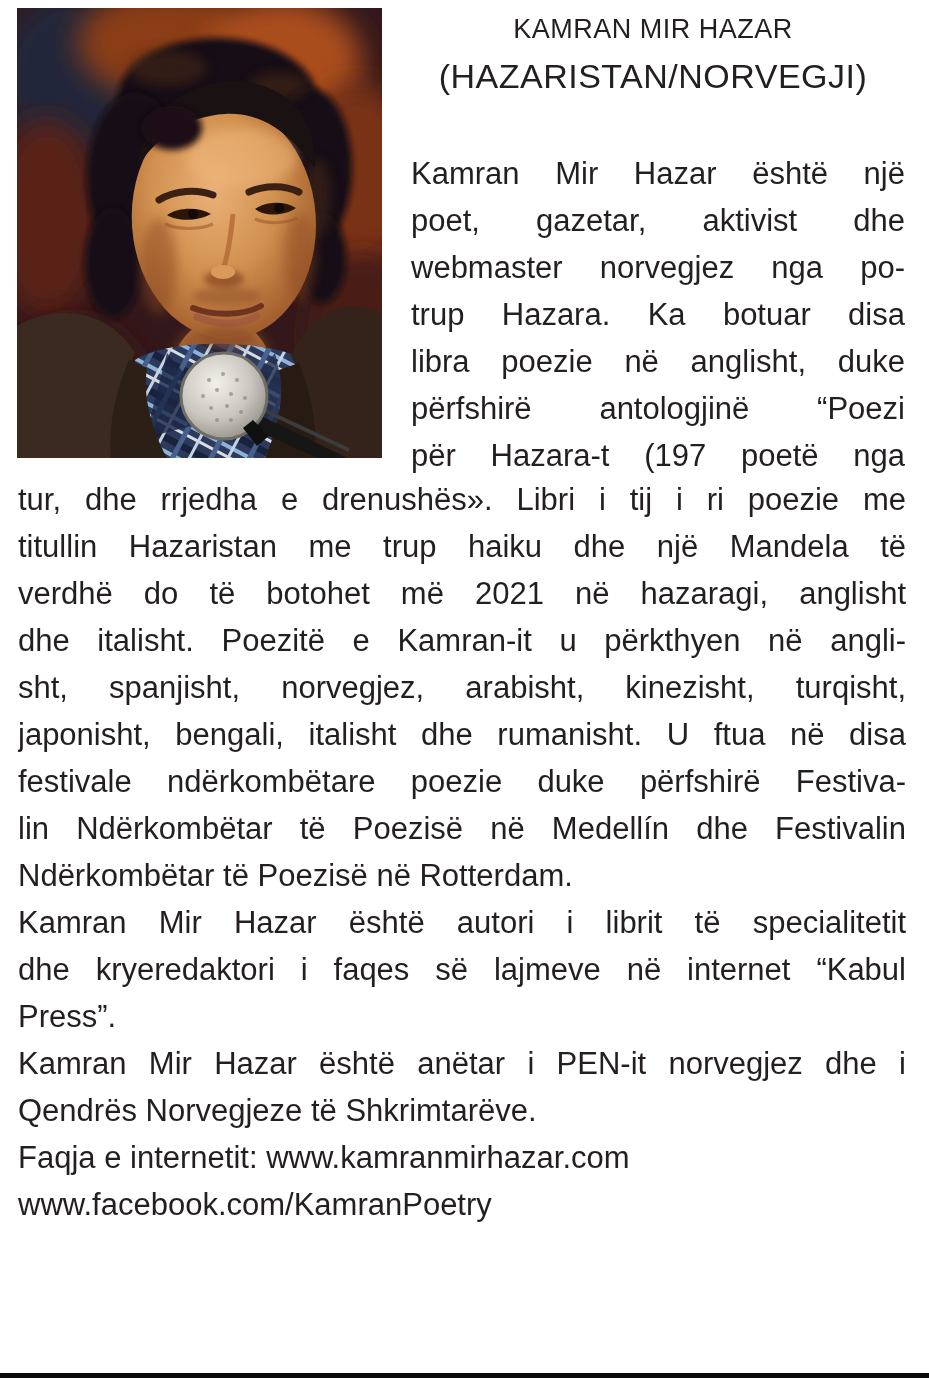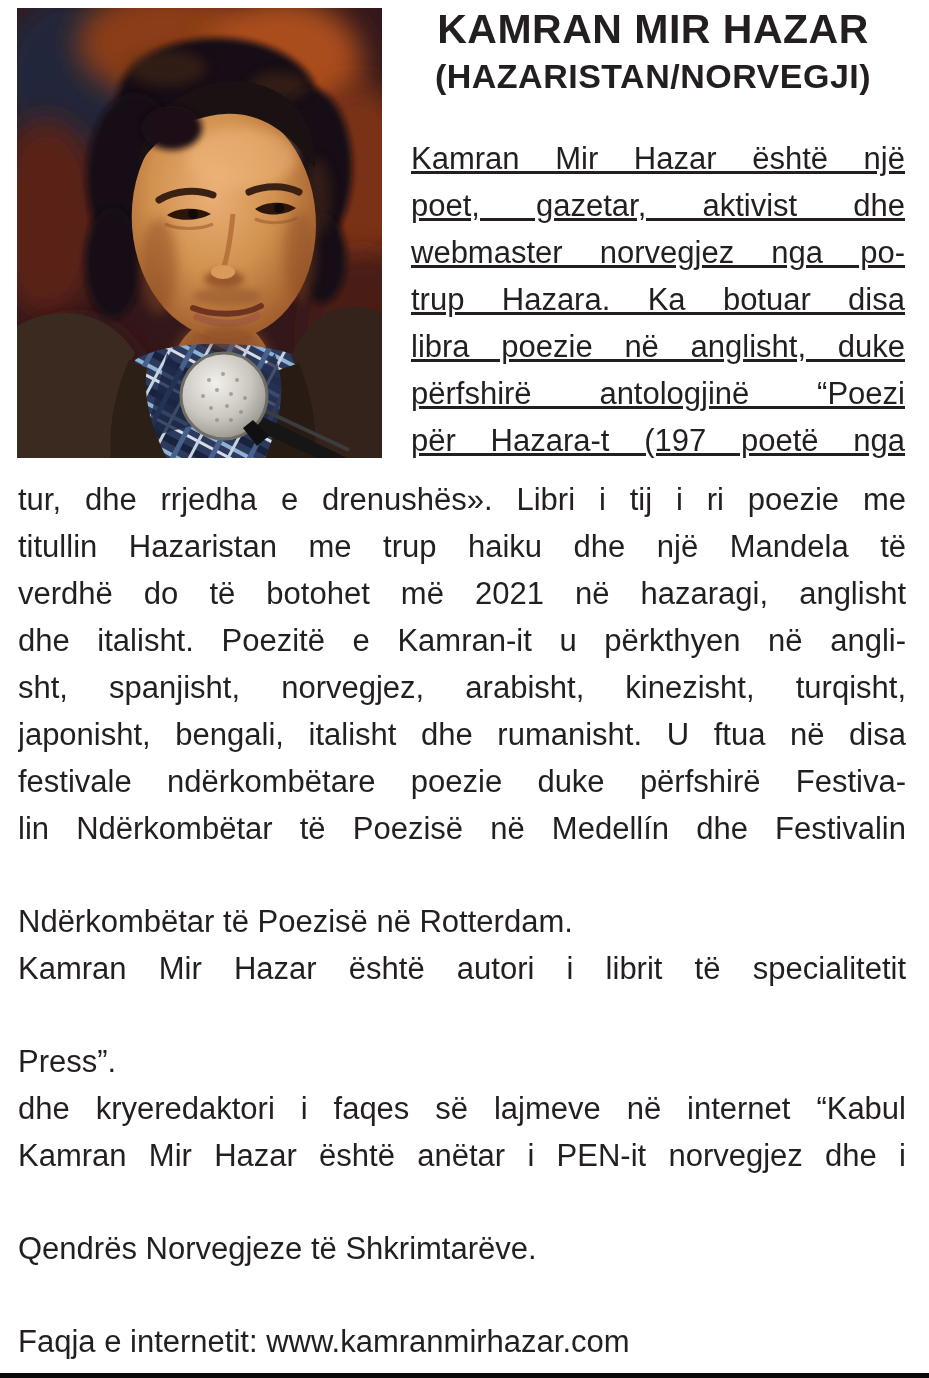--- a/index.html
+++ b/index.html
@@ -20,59 +20,57 @@
   }
   .photo svg { display: block; width: 100%; height: 100%; }
 
   .title-block {
     position: absolute;
     left: 398px; top: 4px;
     width: 510px;
     text-align: center;
   }
   .title-main {
-    font-size: 41px;
-    font-weight: 700;
+    font-size: 27px;
+    font-weight: 400;
     letter-spacing: 0.5px;
     line-height: 50px;
     white-space: nowrap;
   }
   .title-sub {
     font-size: 34px;
-    font-weight: 700;
+    font-weight: 400;
     letter-spacing: 0.5px;
     line-height: 44px;
     white-space: nowrap;
     text-align: center;
   }
 
   .col-text {
     position: absolute;
-    left: 411px; top: 135px;
+    left: 411px; top: 150px;
     width: 494px;
-    text-decoration: underline;
   }
   .full-text {
     position: absolute;
     left: 18px; top: 476px;
     width: 888px;
   }
   .line {
     height: 47px;
     line-height: 47px;
     font-size: 31px;
     font-weight: 400;
     text-align: justify;
     text-align-last: justify;
     overflow: hidden;
   }
   .line.left {
     text-align: left;
     text-align-last: left;
-    margin-top: 46px;
   }
   .bottom-rule {
     position: absolute;
     left: 0; top: 1373px;
     width: 929px; height: 5px;
     background: #0a0a0a;
   }
 </style>
 </head>
 <body>
@@ -217,21 +215,21 @@
   <div class="line">tur, dhe rrjedha e drenushës». Libri i tij i ri poezie me</div>
   <div class="line">titullin Hazaristan me trup haiku dhe një Mandela të</div>
   <div class="line">verdhë do të botohet më 2021 në hazaragi, anglisht</div>
   <div class="line">dhe italisht. Poezitë e Kamran-it u përkthyen në angli-</div>
   <div class="line">sht, spanjisht, norvegjez, arabisht, kinezisht, turqisht,</div>
   <div class="line">japonisht, bengali, italisht dhe rumanisht. U ftua në disa</div>
   <div class="line">festivale ndërkombëtare poezie duke përfshirë Festiva-</div>
   <div class="line">lin Ndërkombëtar të Poezisë në Medellín dhe Festivalin</div>
   <div class="line left">Ndërkombëtar të Poezisë në Rotterdam.</div>
   <div class="line">Kamran Mir Hazar është autori i librit të specialitetit</div>
+  <div class="line">dhe kryeredaktori i faqes së lajmeve në internet “Kabul</div>
   <div class="line left">Press”.</div>
-  <div class="line">dhe kryeredaktori i faqes së lajmeve në internet “Kabul</div>
   <div class="line">Kamran Mir Hazar është anëtar i PEN-it norvegjez dhe i</div>
   <div class="line left">Qendrës Norvegjeze të Shkrimtarëve.</div>
   <div class="line left">Faqja e internetit: www.kamranmirhazar.com</div>
   <div class="line left">www.facebook.com/KamranPoetry</div>
 </div>
 
 <div class="bottom-rule"></div>
 
 </body></html>

